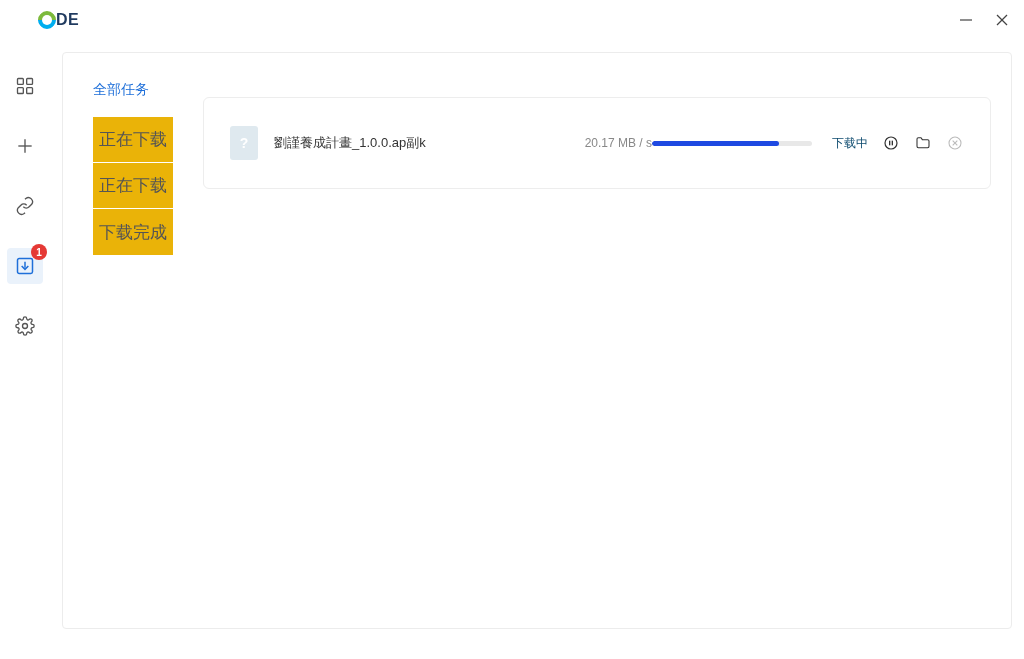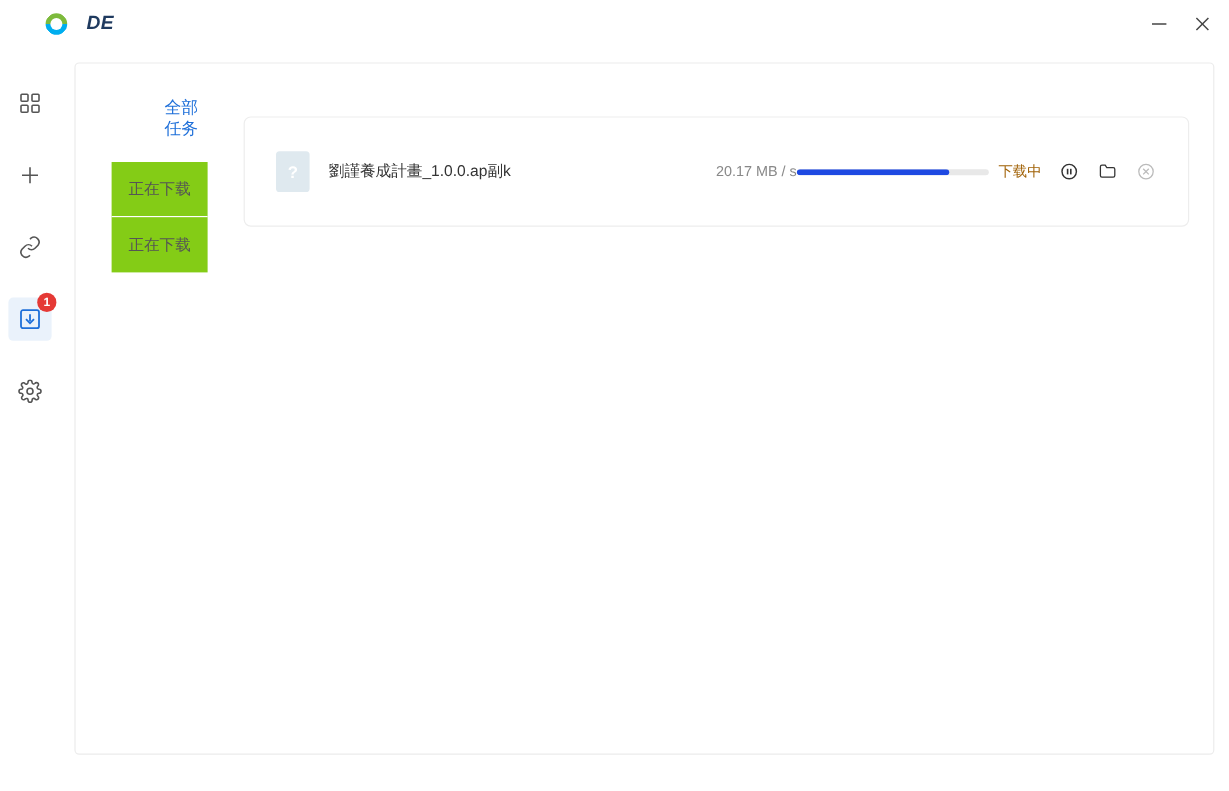--- a/index.html
+++ b/index.html
@@ -18,22 +18,21 @@
 }
 .titlebar {
   height: 40px;
   display: flex;
   align-items: center;
   padding: 0 14px 0 38px;
 }
 .logo {
   display: flex;
   align-items: flex-end;
-  gap: 16px;
-  font-style: italic;
+  gap: 0;
 }
 .logo-ring {
   width: 18px;
   height: 18px;
   border-radius: 50%;
   border: 4px solid #00aeef;
   border-top-color: #7dba3c;
   border-right-color: #7dba3c;
   transform: rotate(-45deg);
 }
@@ -112,33 +111,32 @@
 .sidebar {
   width: 130px;
   padding: 28px 20px 0 30px;
   display: flex;
   flex-direction: column;
 }
 .sidebar-title {
   color: #1e6fd9;
   font-size: 14px;
   margin-bottom: 18px;
-  margin-left: 44px;
 }
 .tab-col {
   display: flex;
   flex-direction: column;
 }
 .tab {
   height: 46px;
-  background: #84cc16;
-  display: flex;
-  align-items: center;
-  justify-content: center;
-  font-size: 13px;
+  background: #eab308;
+  display: flex;
+  align-items: center;
+  justify-content: center;
+  font-size: 17px;
   color: #555;
   cursor: pointer;
   border-bottom: 1px solid #fff;
 }
 .tab:last-child { border-bottom: none; }
 .main {
   flex: 1;
   padding: 44px 20px 20px 10px;
 }
 .task-card {
@@ -194,23 +192,23 @@
   border-radius: 3px;
   overflow: hidden;
 }
 .bar-fill {
   height: 100%;
   background: #1e49e2;
   border-radius: 3px;
 }
 .status {
   font-size: 12px;
-  color: #a16207;
+  color: #0c4a6e;
   white-space: nowrap;
-  margin-left: 8px;
+  margin-left: 20px;
   margin-right: 14px;
 }
 .actions {
   display: flex;
   gap: 14px;
   color: #333;
 }
 .action-btn {
   width: 18px;
   height: 18px;
@@ -283,20 +281,21 @@
           </svg>
       </div>
     </div>
 
     <div class="content-panel">
       <div class="sidebar">
         <div class="sidebar-title">全部任务</div>
         <div class="tab-col">
           <div class="tab">正在下载</div>
           <div class="tab">正在下载</div>
+          <div class="tab">下载完成</div>
         </div>
       </div>
 
       <div class="main">
         <div class="task-card">
           <div class="file-icon">?</div>
           <div class="file-meta">
             <div class="file-name">劉謹養成計畫_1.0.0.ap副k</div>
           </div>
           <div class="progress-area">

